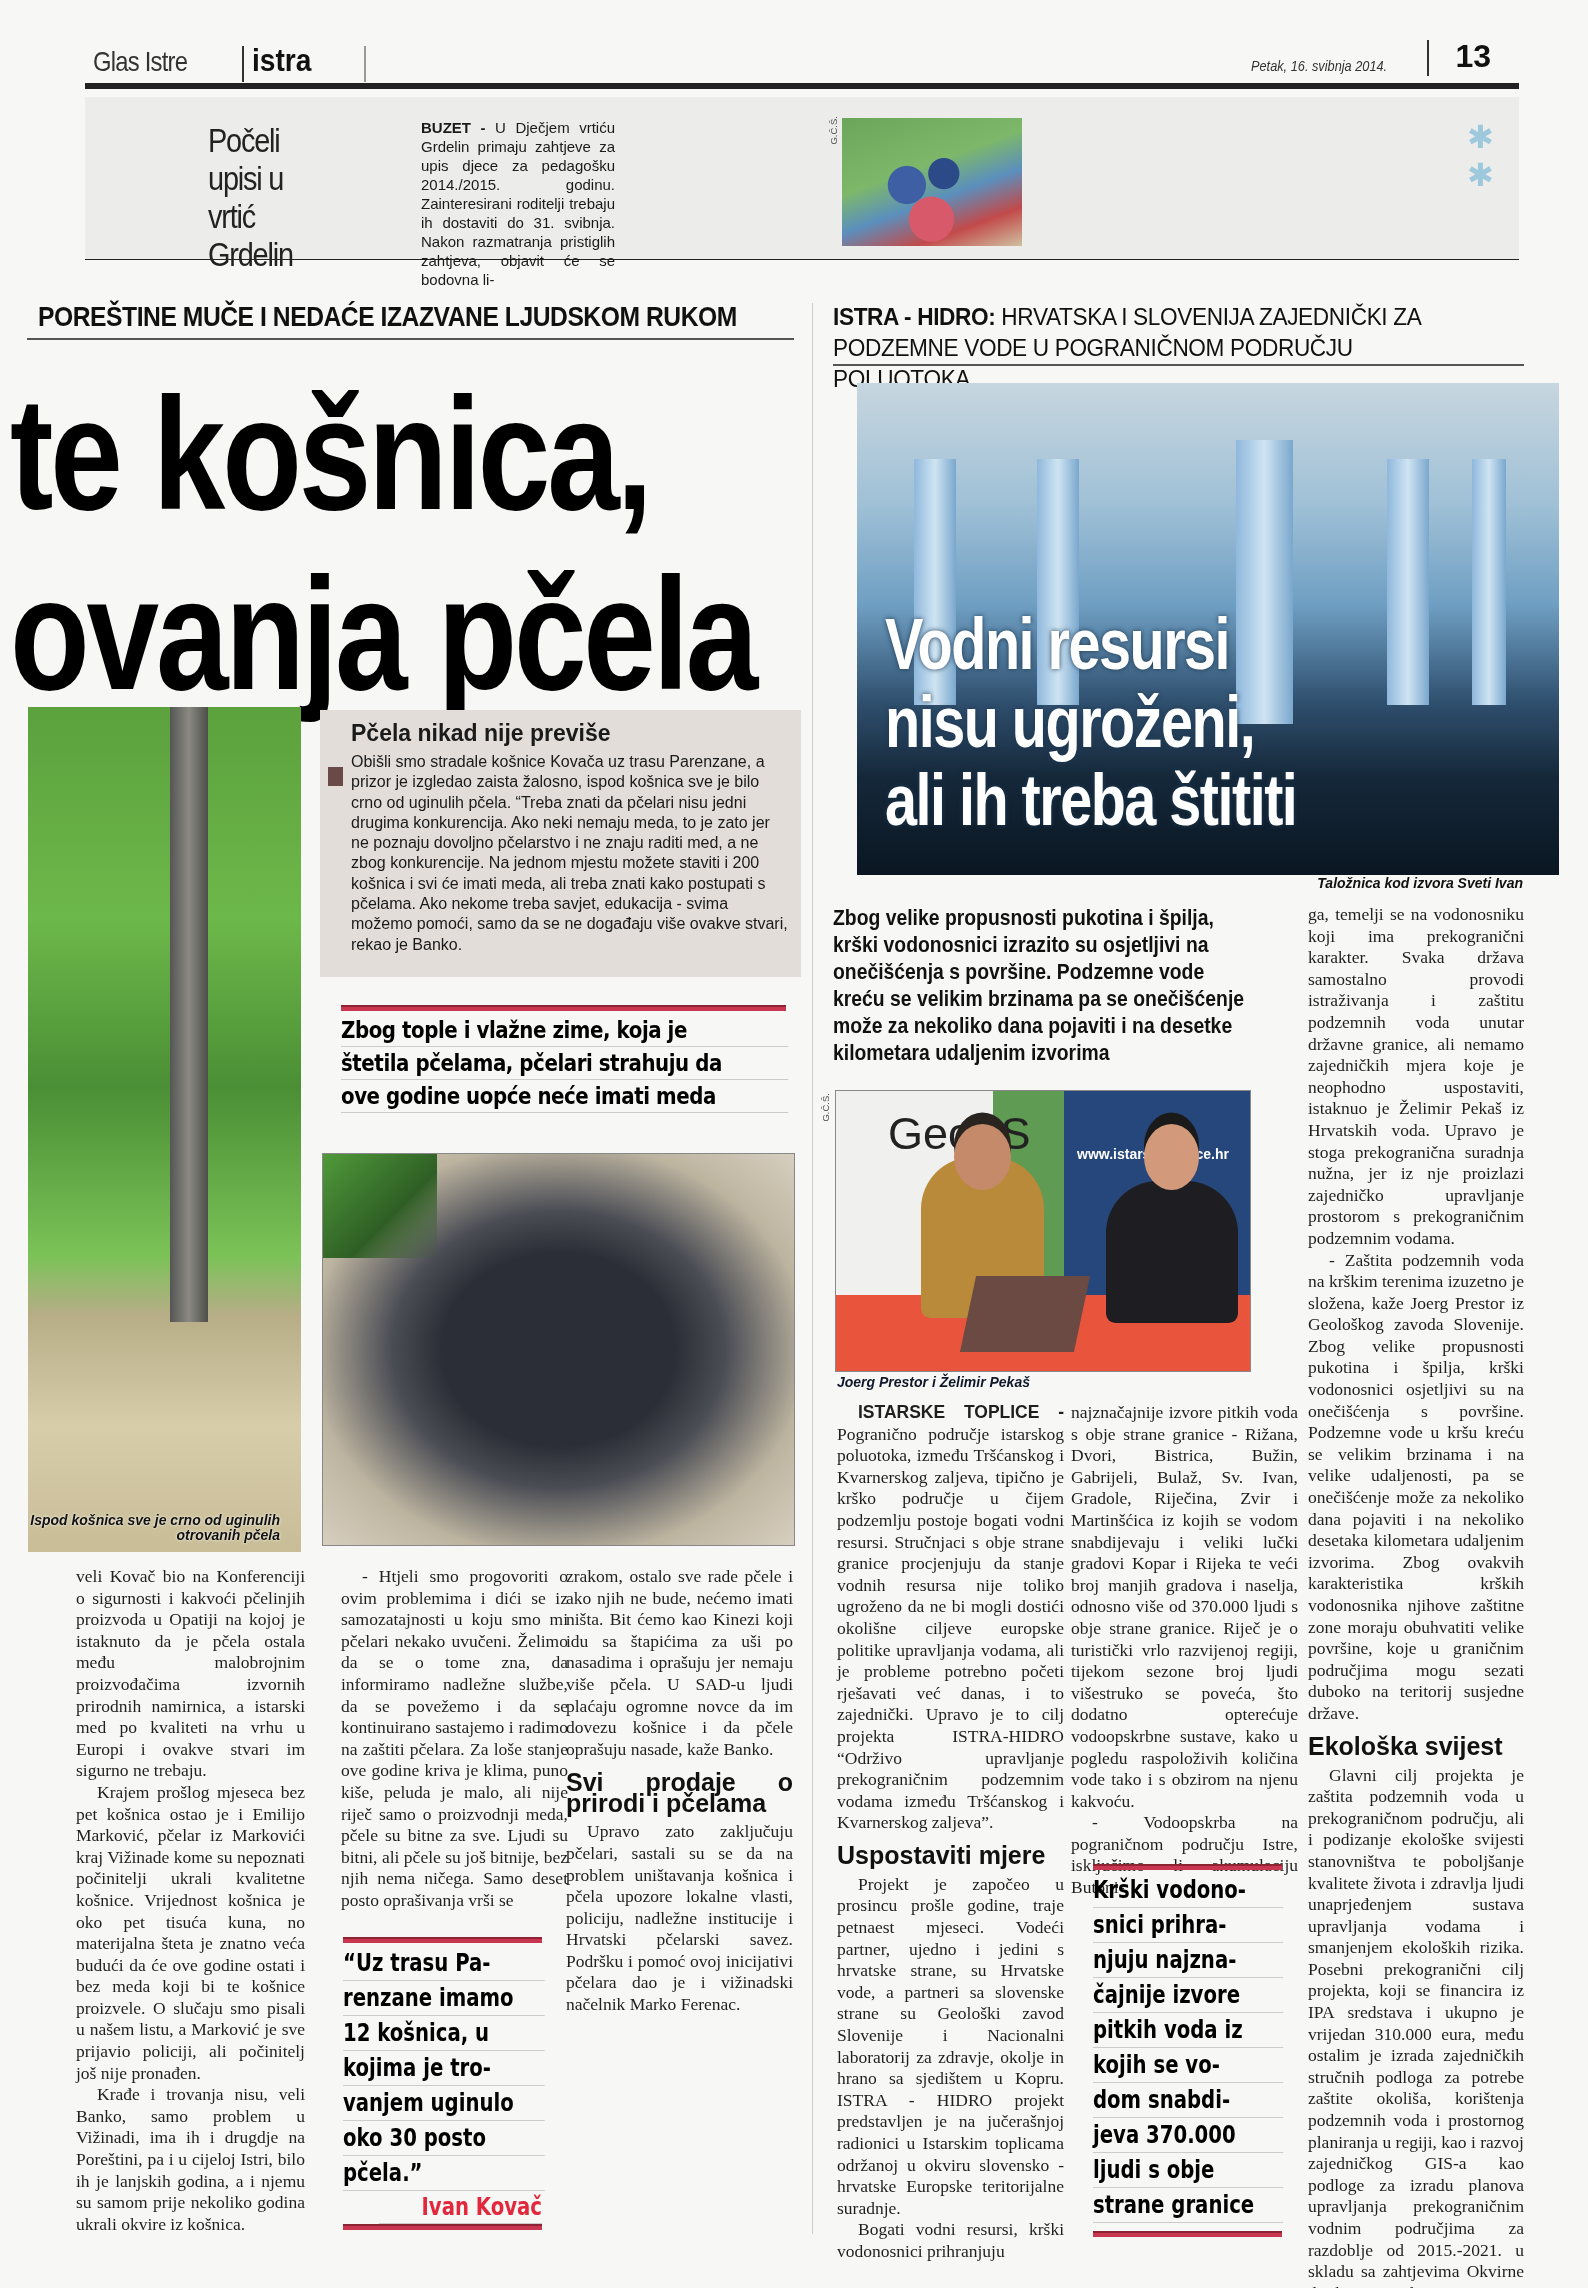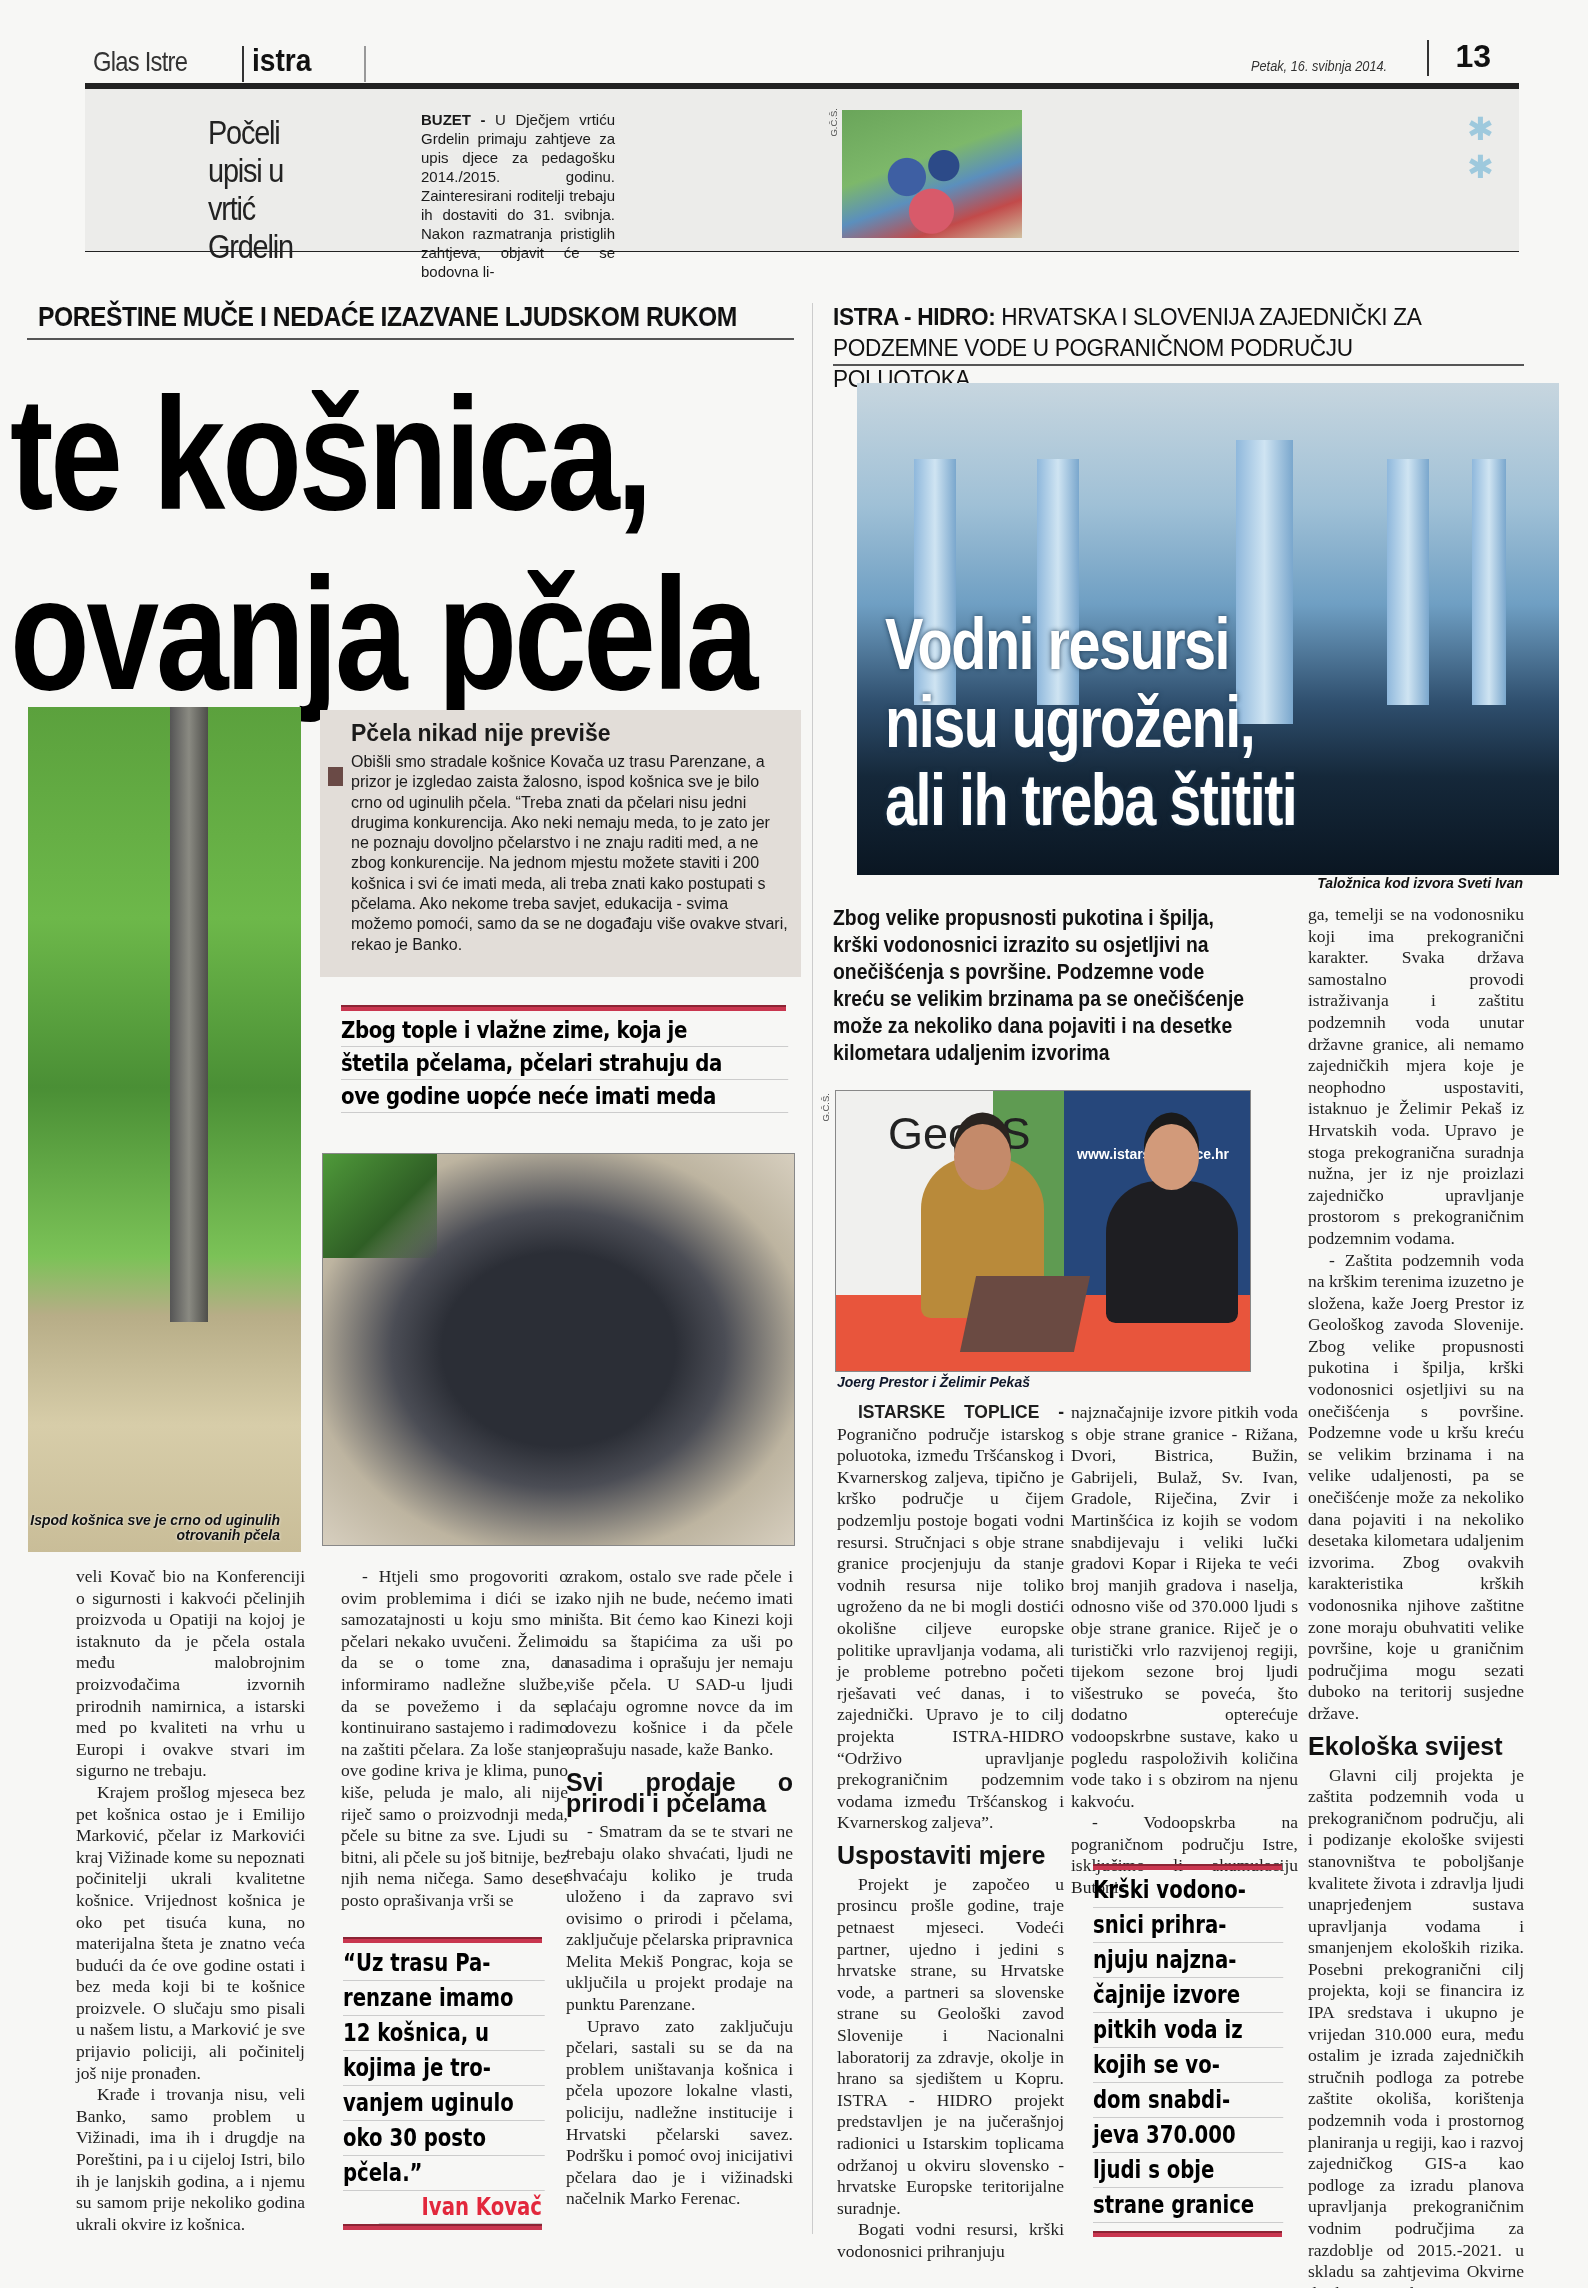--- a/index.html
+++ b/index.html
@@ -12,21 +12,21 @@
   .hdr-brand { position: absolute; left: 7.6px; top: 7.6px; font-family: "Liberation Sans", sans-serif; font-size: 28px; color: #333; letter-spacing: -0.9px; transform: scaleX(0.85); transform-origin: left; }
   .hdr-sep1 { position: absolute; left: 157px; top: 7.6px; width: 1.9px; height: 36px; background: #333; }
   .hdr-section { position: absolute; left: 167px; top: 3.8px; font-family: "Liberation Sans", sans-serif; font-weight: bold; font-size: 32px; color: #111; transform: scaleX(0.88); transform-origin: left; }
   .hdr-sep2 { position: absolute; left: 279px; top: 7.6px; width: 1.9px; height: 36px; background: #999; }
   .hdr-date { position: absolute; right: 132px; top: 19px; font-family: "Liberation Sans", sans-serif; font-style: italic; font-size: 15px; color: #333; transform: scaleX(0.85); transform-origin: right; }
   .hdr-sep3 { position: absolute; right: 90px; top: 1.9px; width: 1.9px; height: 36px; background: #333; }
   .hdr-page { position: absolute; right: 28px; top: 0px; font-family: "Liberation Sans", sans-serif; font-weight: bold; font-size: 32px; color: #111; }
   .hdr-rule { left: 85px; top: 83px; width: 1434px; height: 5.7px; background: #222; }
 
   
-  .strip { left: 85px; top: 89px; width: 1434px; height: 163px; background: #ececea; border-bottom: 1.9px solid #222; }
+  .strip { left: 85px; top: 97px; width: 1434px; height: 163px; background: #ececea; border-bottom: 1.9px solid #222; }
   .strip-title { position: absolute; left: 123px; top: 24px; width: 151px; font-family: "Liberation Sans", sans-serif; font-size: 34px; line-height: 38px; color: #222; letter-spacing: -1.4px; transform: scaleX(0.85); transform-origin: left; }
   .strip-col { position: absolute; top: 21px; font-family: "Liberation Sans", sans-serif; font-size: 15px; line-height: 19px; color: #1a1a1a; text-align: justify; }
   .strip-col b { font-weight: bold; }
   .strip-c1 { left: 336px; width: 194px; }
   .strip-c2 { left: 544px; width: 194px; }
   .strip-sig { font-weight: bold; float: right; }
   .strip-credit { position: absolute; left: 743px; top: 19px; font-family: "Liberation Sans", sans-serif; font-size: 9.5px; writing-mode: vertical-rl; transform: rotate(180deg); color: #555; }
   .strip-photo { position: absolute; left: 757px; top: 21px; width: 180px; height: 128px; background: linear-gradient(160deg, #6aa55a 0%, #7db86a 40%, #5b8fbd 60%, #c24a4a 80%, #d0c0a0 100%); }
   .strip-photo::after { content: ""; position: absolute; left: 28px; top: 9.5px; width: 123px; height: 114px; background: radial-gradient(circle at 30% 50%, #3e5fa3 0 18%, transparent 19%), radial-gradient(circle at 60% 40%, #2c4a88 0 15%, transparent 16%), radial-gradient(circle at 50% 80%, #d85a6a 0 20%, transparent 21%); }
   .stars { position: absolute; left: 1382px; top: 21px; font-size: 32px; color: #9ec9dd; line-height: 38px; font-family: "DejaVu Sans", sans-serif; }
@@ -176,21 +176,20 @@
     <span>vanjem uginulo</span>
     <span>oko 30 posto</span>
     <span>pčela.”</span>
   </div>
   <div class="quote-author">Ivan Kovač</div>
   <div class="red-rule"></div>
 </div>
 <div class="bodycol lc3">
   <p class="noi">zrakom, ostalo sve rade pčele i ako njih ne bude, nećemo imati ništa. Bit ćemo kao Kinezi koji idu sa štapićima za uši po nasadima i oprašuju jer nemaju više pčela. U SAD-u ljudi plaćaju ogromne novce da im dovezu košnice i da pčele oprašuju nasade, kaže Banko.</p>
   <h4>Svi prodaje o prirodi i pčelama</h4>
-  <p>- Smatram da se te stvari ne trebaju olako shvaćati, ljudi ne shvaćaju koliko je truda uloženo i da zapravo svi ovisimo o prirodi i pčelama, zaključuje pčelarska pripravnica Melita Mekiš Pongrac, koja se uključila u projekt prodaje na punktu Parenzane.</p>
   <p>Upravo zato zaključuju pčelari, sastali su se da na problem uništavanja košnica i pčela upozore lokalne vlasti, policiju, nadležne institucije i Hrvatski pčelarski savez. Podršku i pomoć ovoj inicijativi pčelara dao je i vižinadski načelnik Marko Ferenac.</p>
 </div>
 
 <div class="abs col-divider"></div>
 <div class="abs kicker-r">
   <b>ISTRA - HIDRO:</b><span> HRVATSKA I SLOVENIJA ZAJEDNIČKI ZA PODZEMNE VODE U POGRANIČNOM PODRUČJU POLUOTOKA</span>
 </div>
 <div class="abs kicker-r-rule"></div>
 
 <div class="abs photo-water">

